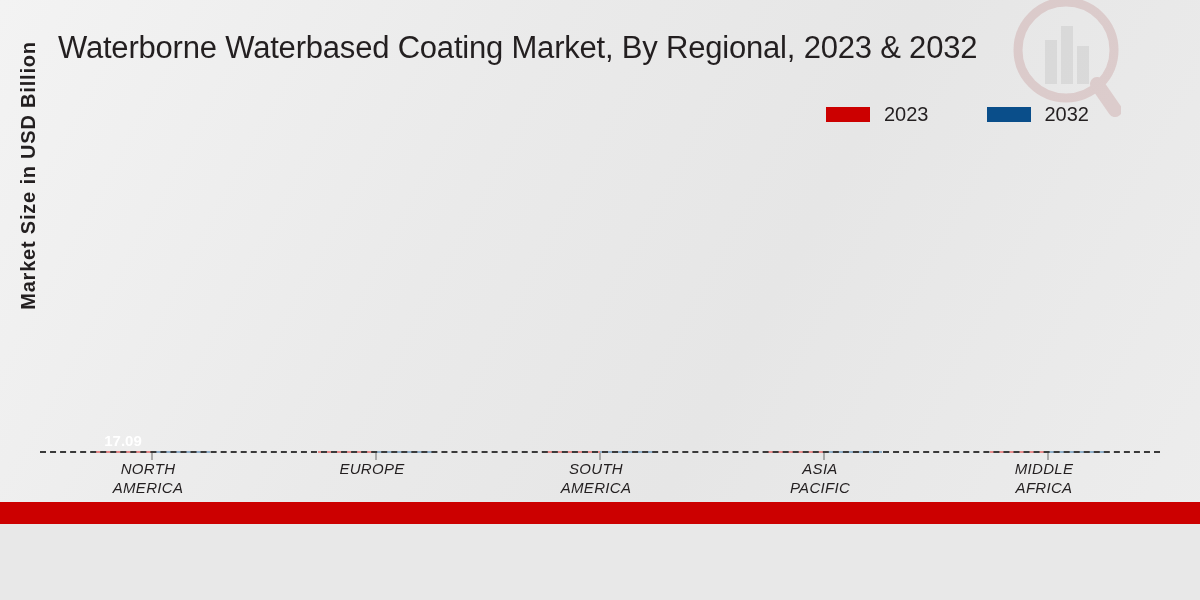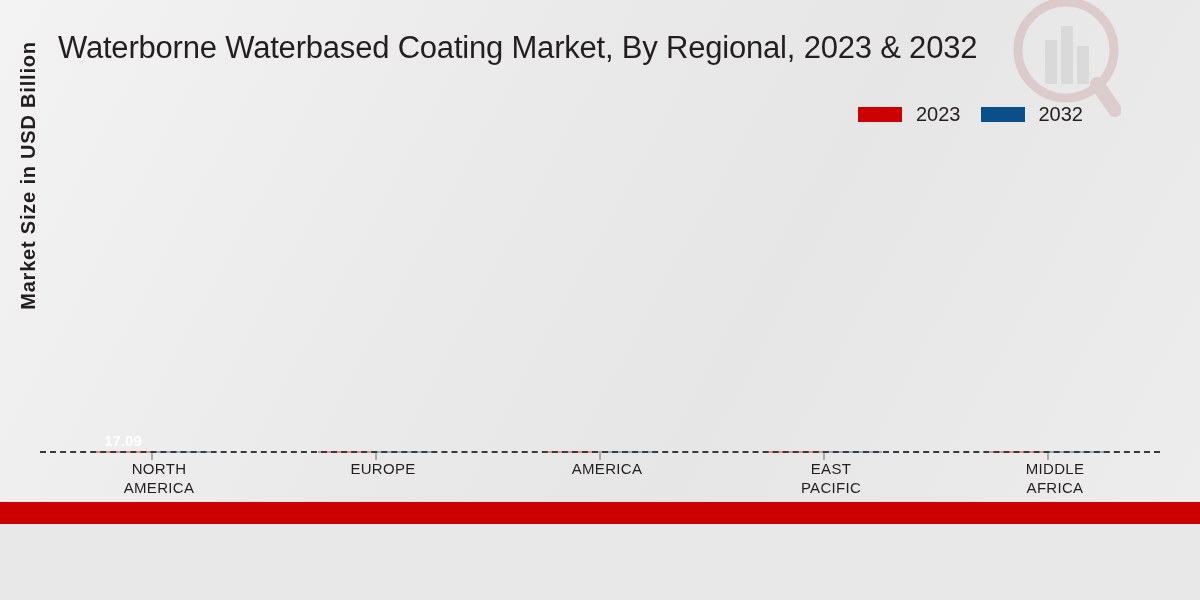--- a/index.html
+++ b/index.html
@@ -42,24 +42,24 @@
     font-size: 31px;
     font-weight: 400;
     color: #231f20;
     letter-spacing: -0.2px;
     white-space: nowrap;
   }
 
   .legend {
     position: absolute;
     top: 103px;
-    right: 134px;
-    display: flex;
-    align-items: flex-end;
-    gap: 20px;
+    right: 128px;
+    display: flex;
+    align-items: flex-end;
+    gap: 58px;
   }
   .legend-item {
     display: flex;
     align-items: center;
     gap: 14px;
   }
   .legend-swatch {
     width: 44px;
     height: 15px;
     display: block;
@@ -153,24 +153,25 @@
     left: 50%;
     transform: translateX(-50%);
     bottom: -7px;
     width: 1px;
     height: 7px;
     background: #6b6b6b;
   }
 
   .xlabels {
     position: absolute;
-    left: 47px;
+    left: 36px;
     top: 459px;
     width: 1120px;
     display: flex;
+    font-style: italic;
   }
   .xlabel {
     flex: 1 1 0;
     text-align: center;
     font-size: 15px;
     line-height: 19px;
     color: #231f20;
     letter-spacing: 0.3px;
   }
 
@@ -264,24 +265,25 @@
 
   <div class="xlabels">
     <div class="xlabel">
       <div>NORTH</div>
       <div>AMERICA</div>
     </div>
     <div class="xlabel">
       <div>EUROPE</div>
     </div>
     <div class="xlabel">
+      <div>SOUTH</div>
       <div>AMERICA</div>
     </div>
     <div class="xlabel">
-      <div>EAST</div>
+      <div>ASIA</div>
       <div>PACIFIC</div>
     </div>
     <div class="xlabel">
       <div>MIDDLE</div>
       <div>AFRICA</div>
     </div>
   </div>
 
   <div class="footer-bar"></div>
 

